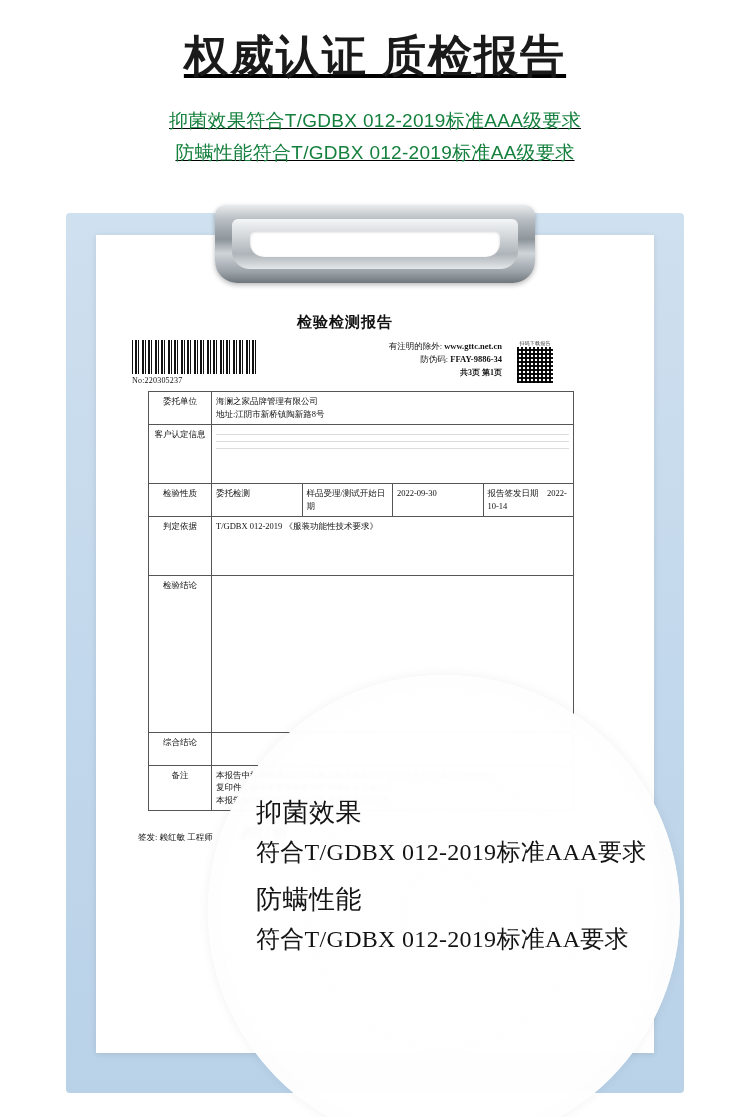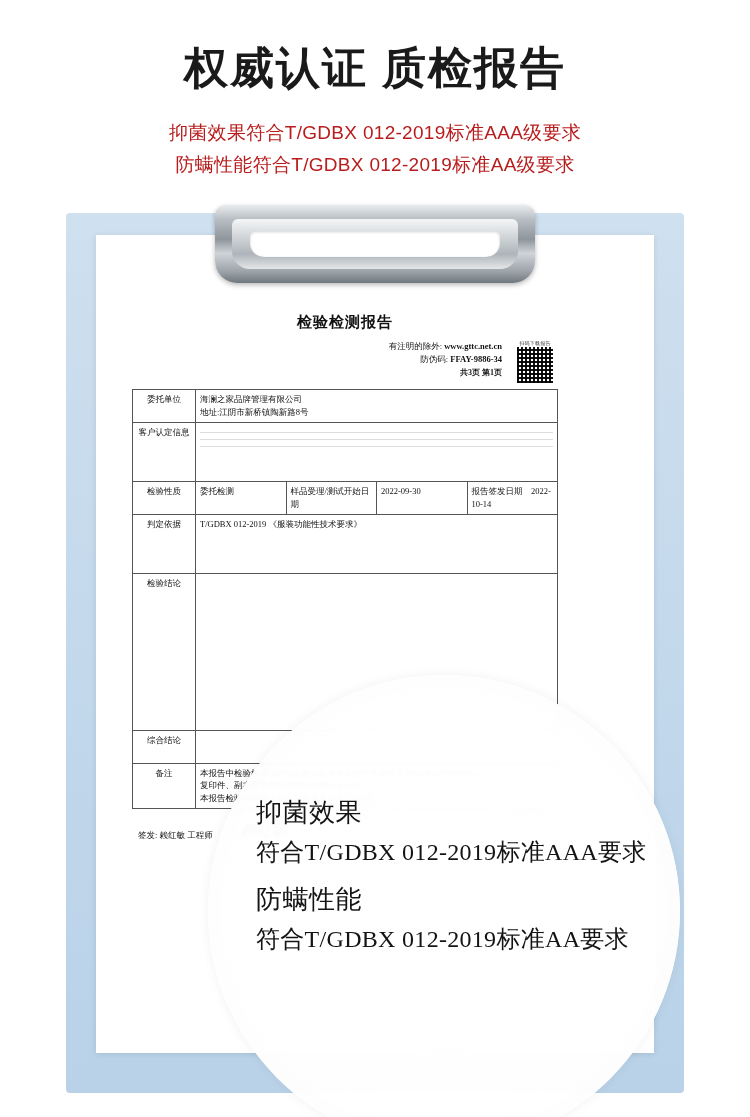--- a/index.html
+++ b/index.html
@@ -10,34 +10,35 @@
     width: 750px;
     height: 1117px;
     background: #ffffff;
     font-family: "Liberation Sans", sans-serif;
     overflow: hidden;
     position: relative;
   }
 
   
   .header {
-    padding-top: 42px;
+    padding-top: 30px;
     text-align: center;
+    text-decoration: underline;
   }
   .header-title {
     font-size: 44px;
     font-weight: bold;
     letter-spacing: 2px;
     color: #1a1a1a;
     line-height: 1.2;
   }
   .header-sub {
     margin-top: 22px;
     font-size: 19px;
-    color: #b91c1c;
+    color: #15803d;
     line-height: 1.7;
     letter-spacing: 0.3px;
   }
 
   
   .clipboard-wrap {
     position: absolute;
     left: 66px;
     top: 213px;
     width: 618px;
@@ -156,20 +157,21 @@
       repeating-linear-gradient(90deg,#111 0 2px,#fff 2px 4px);
     background-blend-mode: multiply;
   }
 
   
   table.cert {
     width: 100%;
     border-collapse: collapse;
     margin-top: 6px;
     table-layout: fixed;
+    margin-left: 16px;
   }
   table.cert td {
     border: 1px solid #555;
     padding: 3px 4px;
     font-size: 8.5px;
     vertical-align: top;
     line-height: 1.5;
   }
   td.label {
     width: 54px;
@@ -261,20 +263,24 @@
   <div class="clip-outer">
     <div class="clip-inner">
       <div class="clip-hole"></div>
     </div>
   </div>
 
   <div class="doc">
     <div class="doc-title">检验检测报告</div>
 
     <div class="doc-top">
+      <div class="barcode-box">
+        <div class="barcode"></div>
+        <div class="barcode-no">No:220305237</div>
+      </div>
       <div class="anti-fake">
         <div>
           <span>有注明的除外:</span>
           <b>www.gttc.net.cn</b>
         </div>
         <div>
           <span>防伪码:</span>
           <b>FFAY-9886-34</b>
         </div>
         <div class="pages">共3页 第1页</div>

